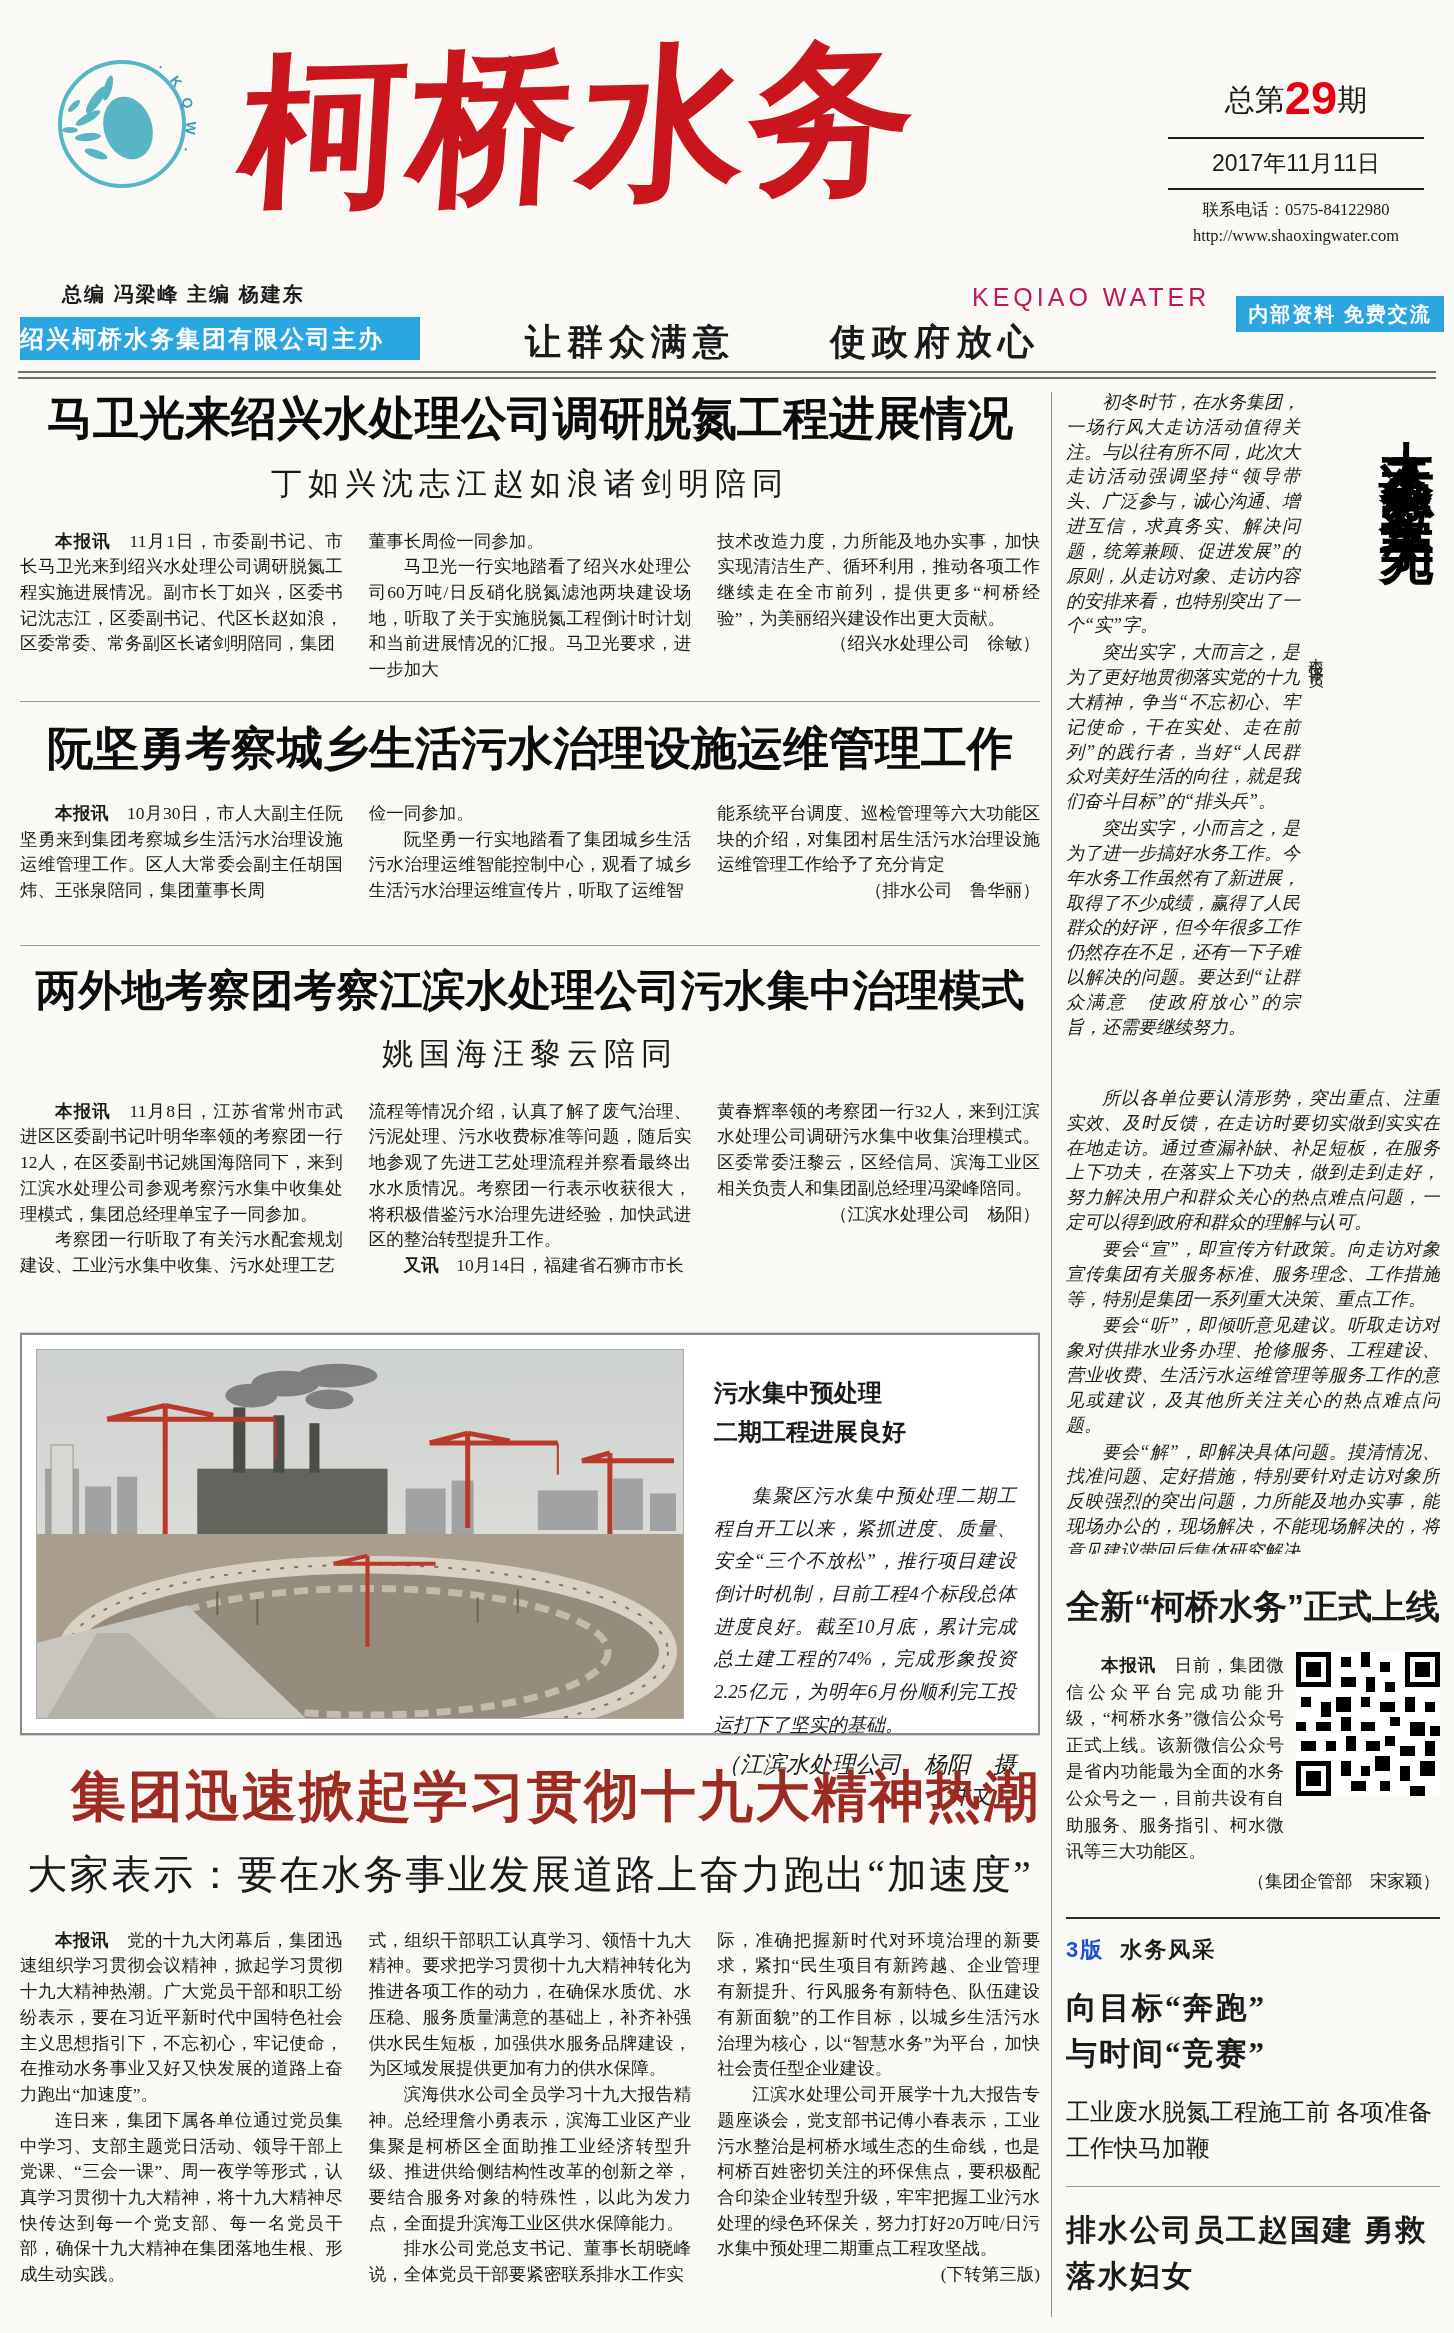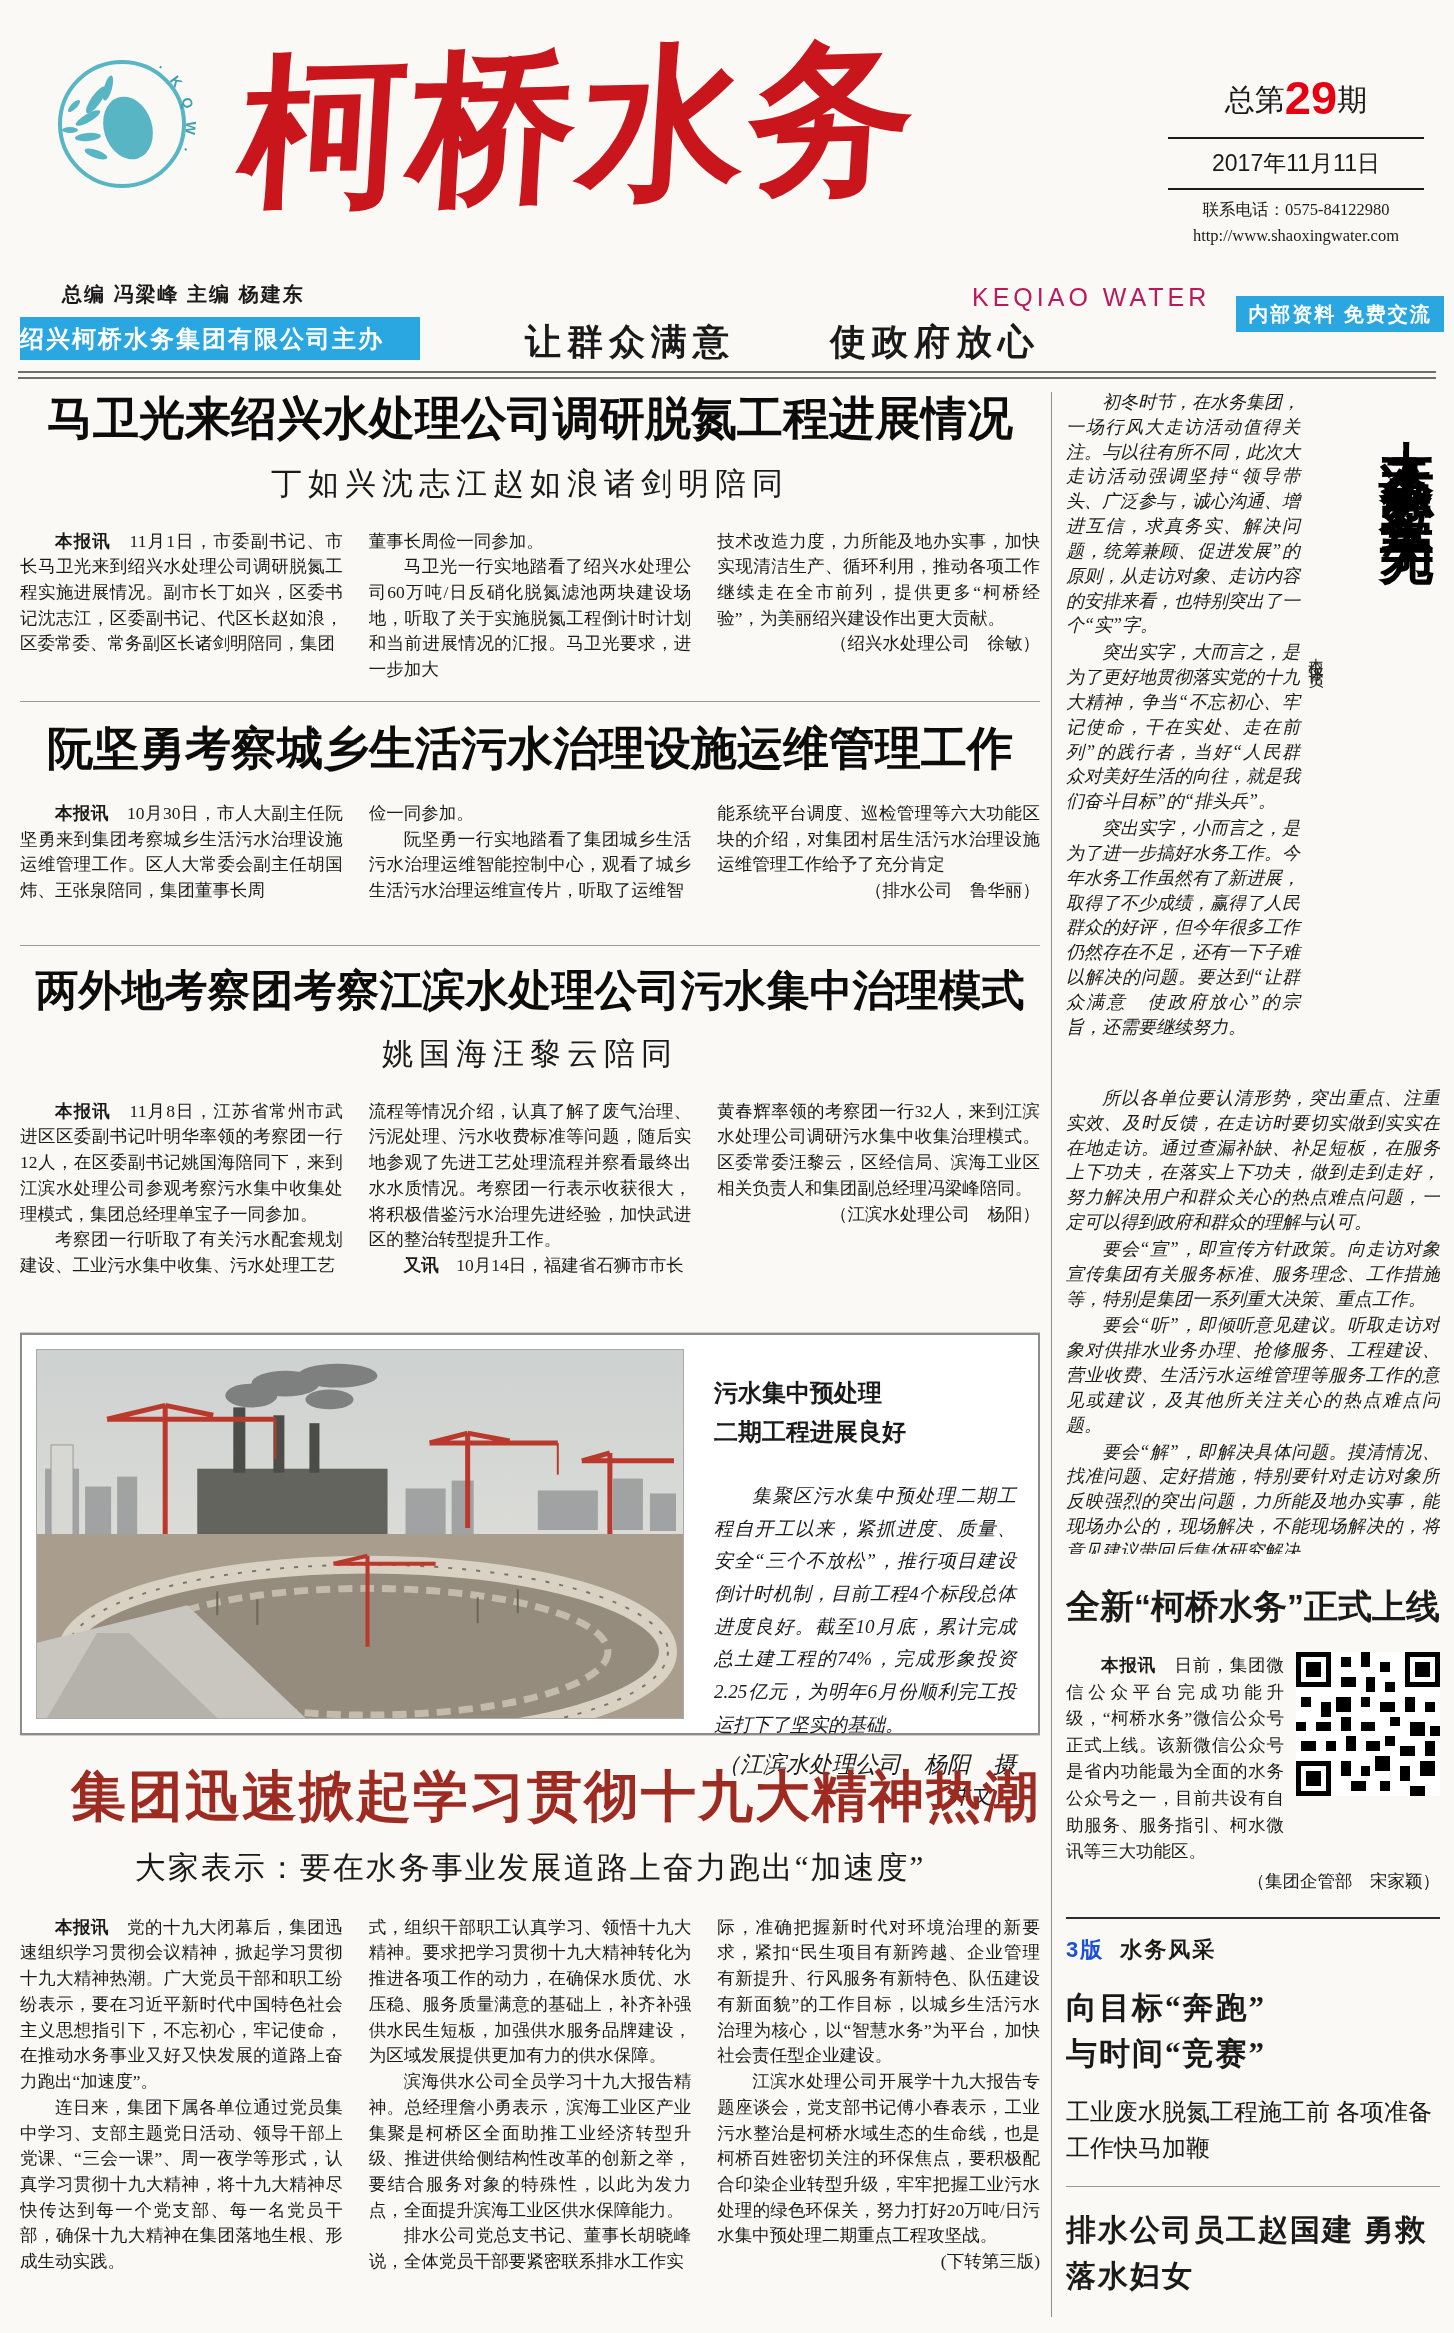--- a/index.html
+++ b/index.html
@@ -54,21 +54,21 @@
   .photo-svg{width:648px;height:100%;flex:none;border:1px solid #aaa;box-sizing:border-box;}
   .caption{flex:1;padding:4px 8px 0 30px;}
   .cap-title{font-family:"Liberation Sans",sans-serif;font-weight:bold;font-size:24px;
              text-align:left;line-height:1.65;margin-top:20px;}
   .cap-body{margin:28px 0 0;font-size:19px;line-height:1.72;font-style:italic;text-align:justify;text-indent:2em;}
   .cap-byline{text-align:right;font-style:italic;font-size:23px;margin-top:8px;}
 
   
   .red-headline{margin-top:28px;font-size:55px;color:#9e2b22;font-family:"Liberation Sans",sans-serif;
                 font-weight:bold;text-align:right;letter-spacing:2px;line-height:1.2;}
-  .red-sub{font-size:31px;text-align:center;margin-top:18px;letter-spacing:2px;}
+  .red-sub{font-size:40px;text-align:center;margin-top:18px;letter-spacing:2px;}
   .a4-body{height:356px;margin-top:26px;}
   .a4-body .col p{margin-bottom:0;}
 
   
   .sidebar{position:absolute;left:1066px;top:390px;width:374px;height:1943px;overflow:hidden;}
   .ed-top{display:flex;height:688px;overflow:hidden;}
   .ed-narrow{width:234px;flex:none;}
   .kai p{font-size:18px;line-height:1.38;text-align:justify;text-indent:2em;
          font-style:italic;margin:0 0 2px;}
   .ed-title-wrap{flex:1;position:relative;}

